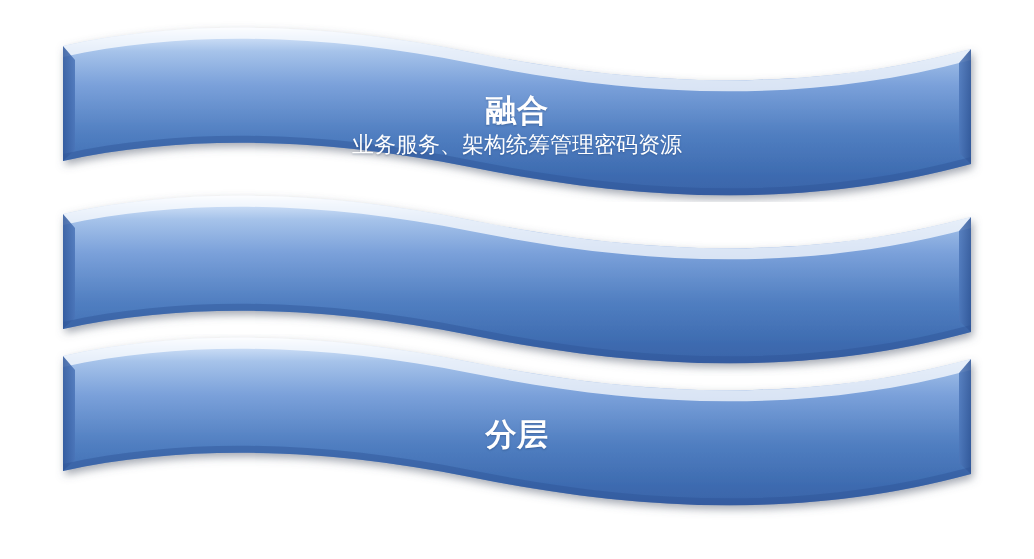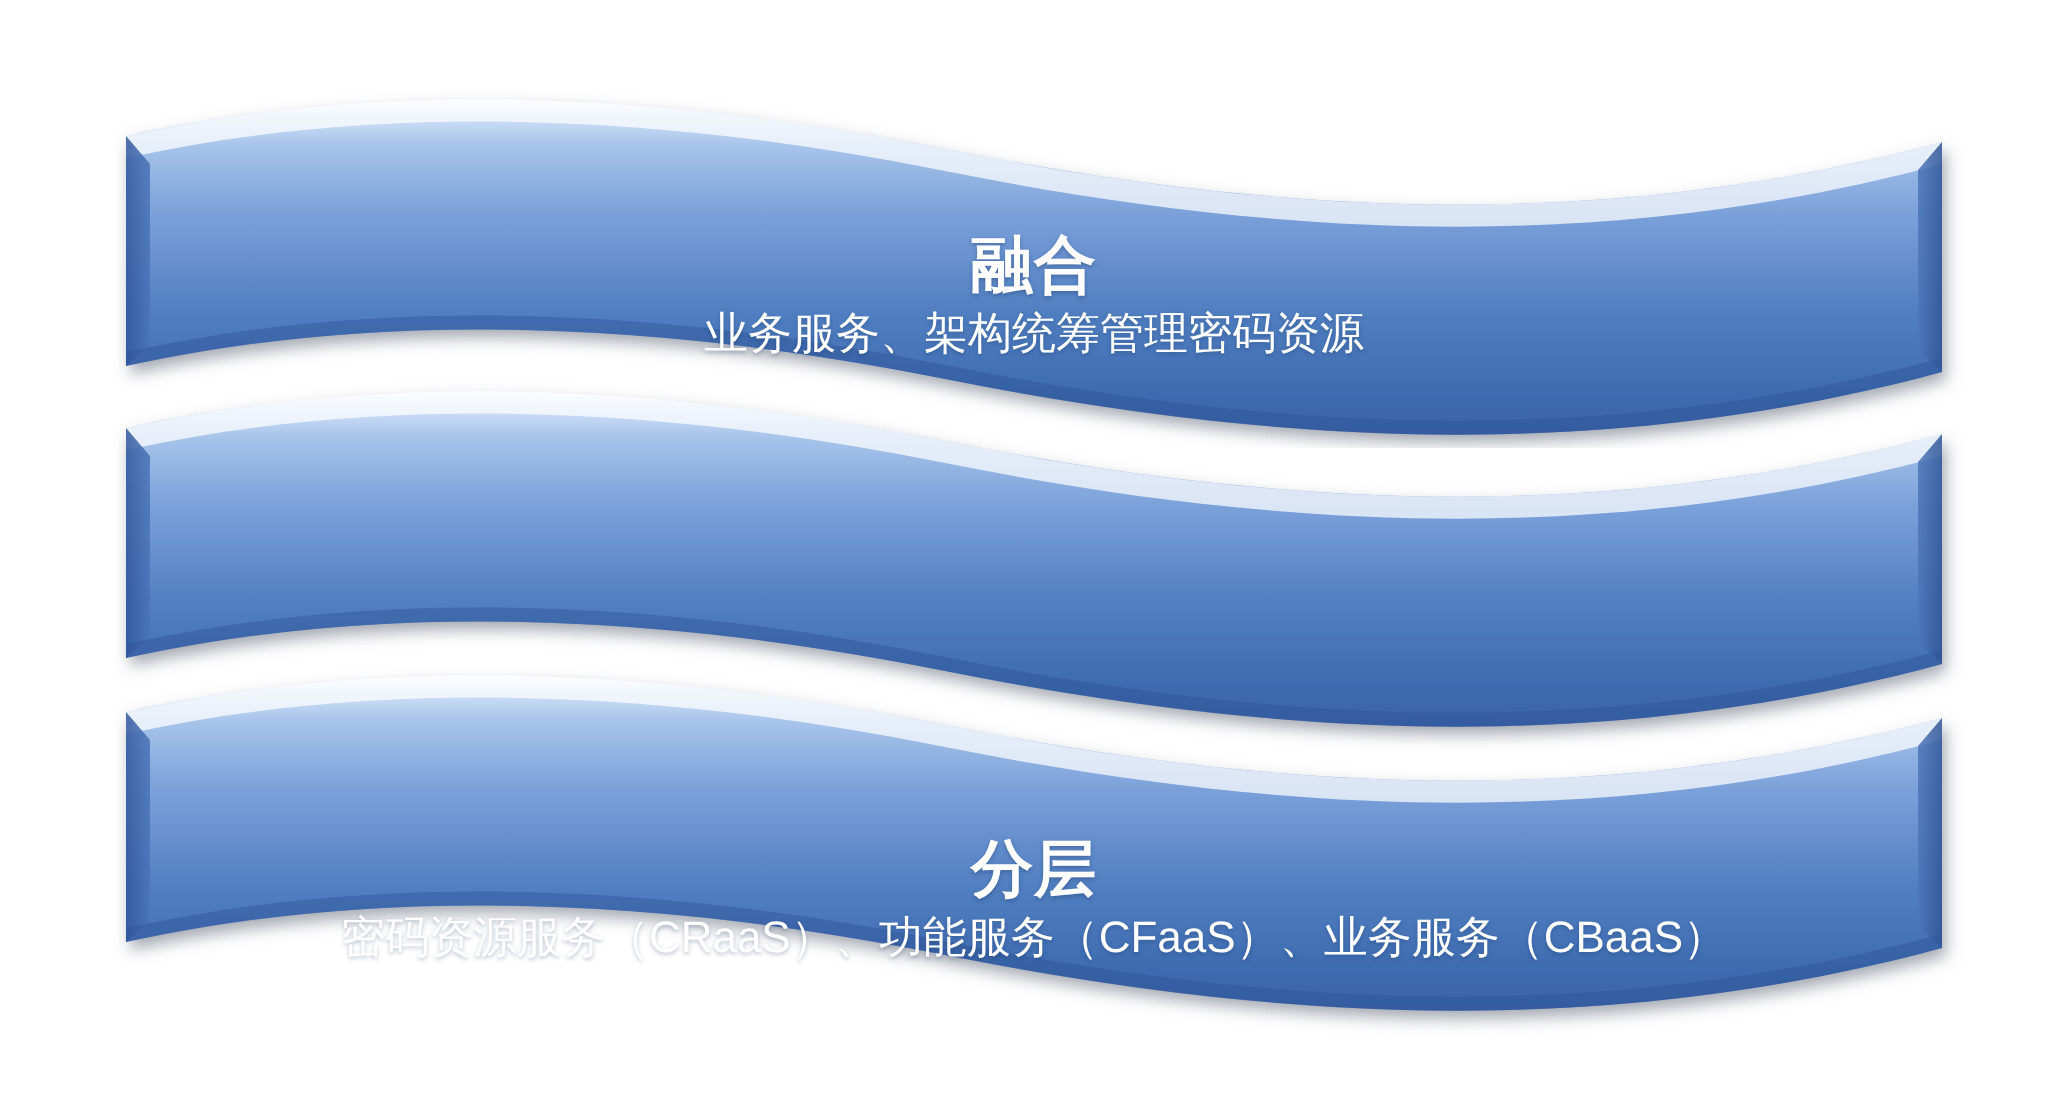--- a/index.html
+++ b/index.html
@@ -50,21 +50,21 @@
     text-shadow: 0 1px 2px rgba(20,45,90,0.35);
   }
   .band-sub {
     font-size: 22px;
     font-weight: normal;
     line-height: 1.25;
     margin-top: 2px;
     text-shadow: 0 1px 2px rgba(20,45,90,0.30);
   }
   
-  #band-1 { top: 34px;  height: 190px; }
+  #band-1 { top: 12px;  height: 190px; }
   #band-2 { top: 186px; height: 190px; }
   #band-3 { top: 334px; height: 190px; }
 
   #text-1 { top: 82px; }
   #text-2 { top: 232px; }
 </style>
 </head>
 <body>
 
 <div id="diagram">
@@ -166,21 +166,20 @@
 
       <path d="M63,28 L75,42 L75,132 L63,143 Z" fill="url(#gradBevel2)" opacity="0.85"></path>
 
       <path d="M971,31 L959,45 L959,135 L971,146 Z" fill="url(#gradBevelR2)" opacity="0.85"></path>
 
       <path d="M63,143 C 190,115 330,121 470,149 C 620,179 790,195 971,146
                L 971,139 C 790,188 620,172 470,142 C 330,114 190,108 63,136 Z" fill="#2f5596" opacity="0.45"></path>
     </svg>
     <div class="band-text" id="text-2">
       <div class="band-title">分层</div>
-      <div class="band-sub">密码资源服务（CRaaS）、功能服务（CFaaS）、业务服务（CBaaS）</div>
     </div>
   </div>
 
   <div class="band" id="band-3">
     <svg class="band-svg" viewBox="0 0 1034 190" width="1034" height="190" xmlns="http://www.w3.org/2000/svg">
       <defs>
         <linearGradient id="gradFill3" x1="0" y1="0" x2="0" y2="1">
           <stop offset="0%" stop-color="#f2f7fe"></stop>
           <stop offset="5%" stop-color="#cfe0f7"></stop>
           <stop offset="14%" stop-color="#a6c3ea"></stop>

